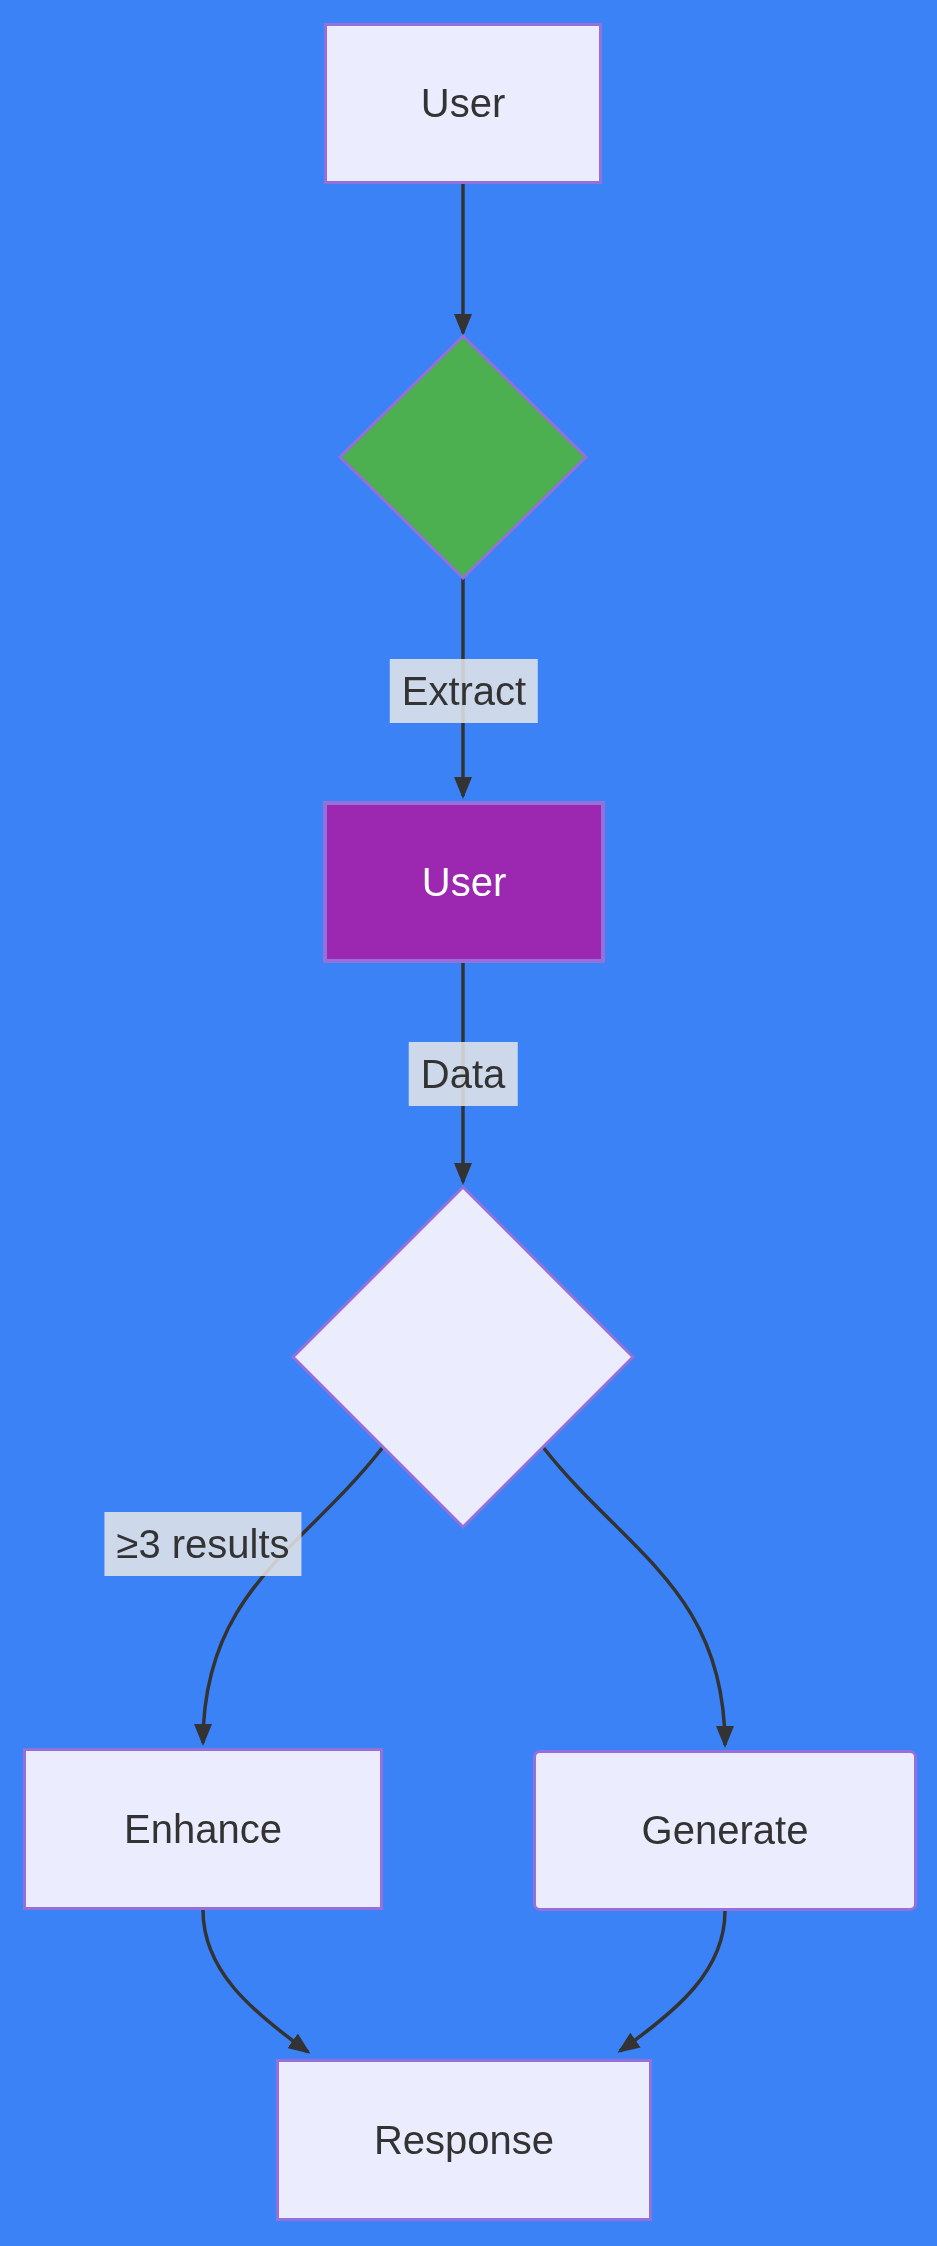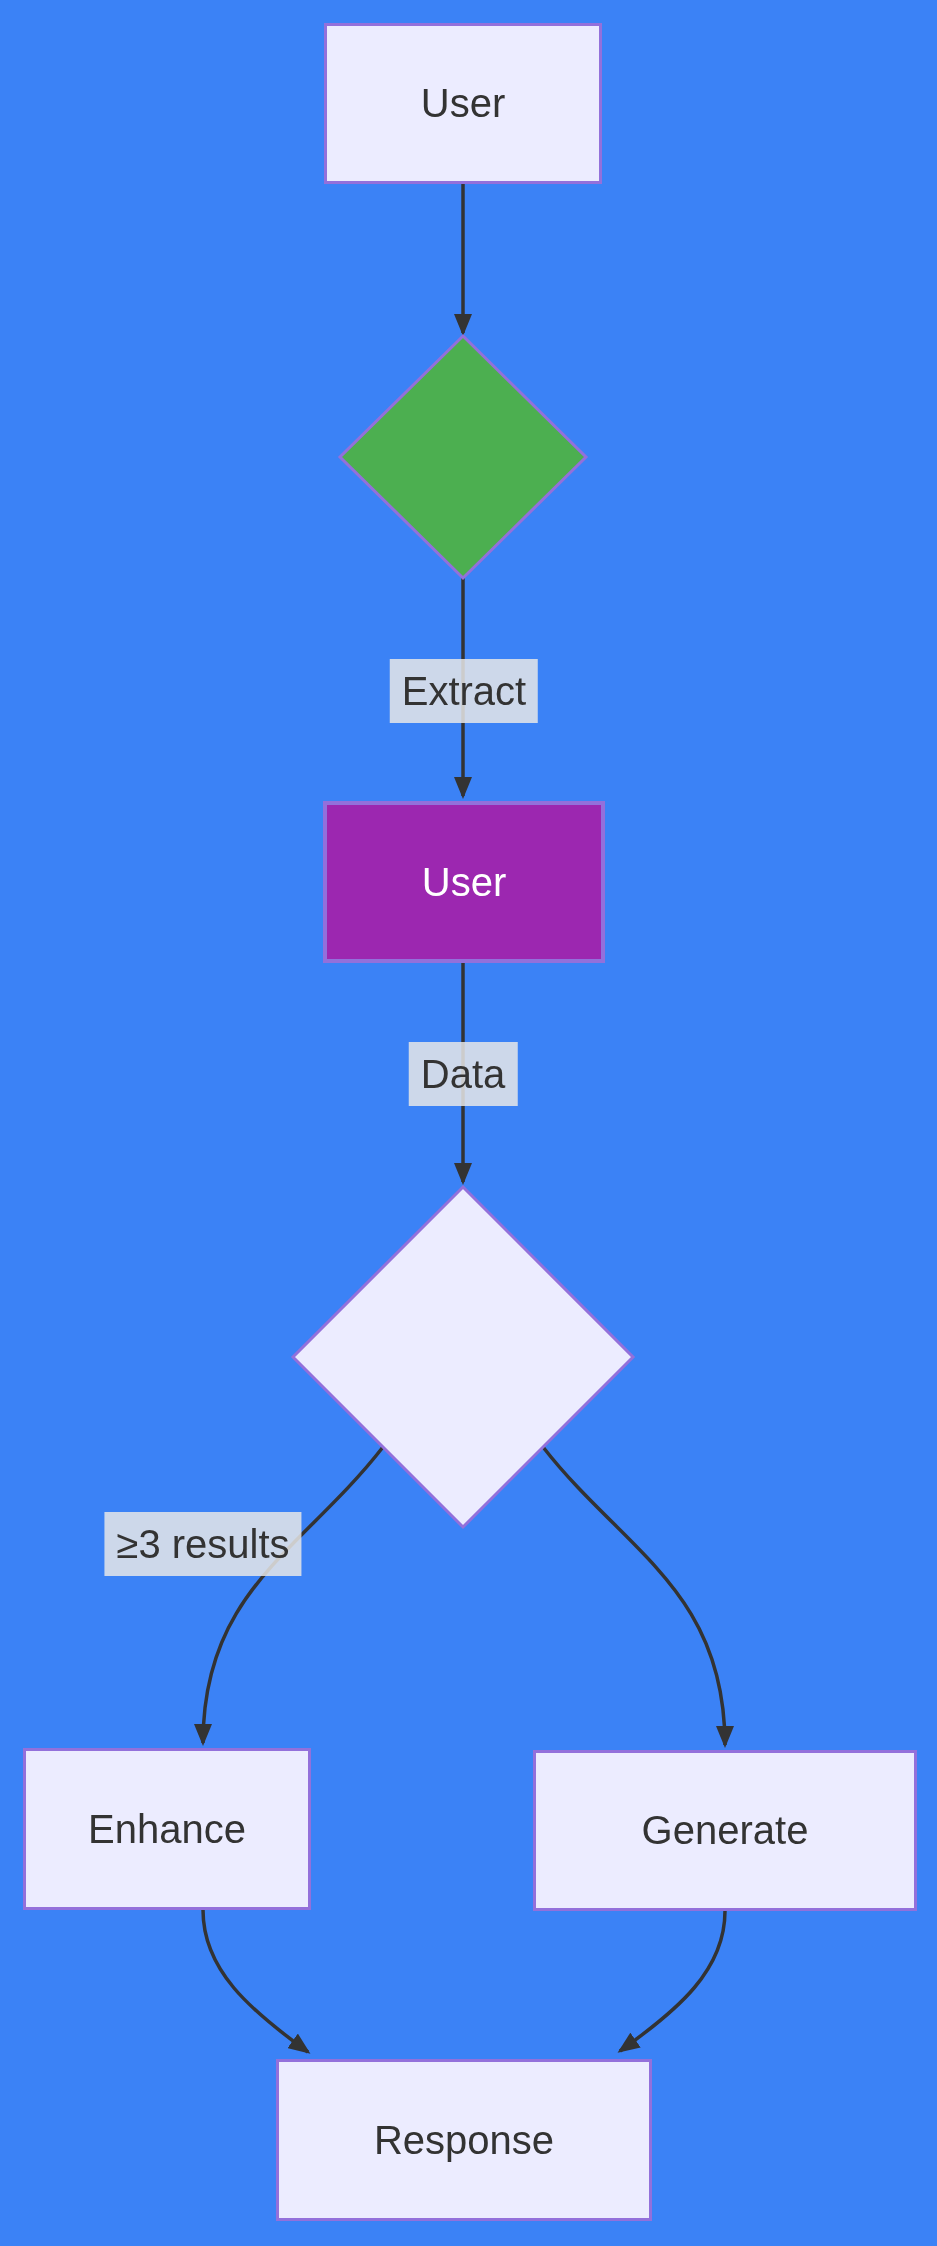--- a/index.html
+++ b/index.html
@@ -62,22 +62,22 @@
     background: rgba(232, 232, 232, 0.85);
     color: #333333;
     font-size: 40px;
     line-height: 1.5;
     padding: 2px 12px;
     white-space: nowrap;
   }
   
   .n-user     { left: 324px; top: 23px;   width: 278px; height: 161px; }
   .n-qloo     { left: 323px; top: 801px;  width: 282px; height: 162px; }
-  .n-enhance  { left: 23px;  top: 1748px; width: 288px; height: 162px; }
-  .n-generate { left: 533px; top: 1750px; width: 384px; height: 161px; }
+  .n-enhance  { left: 23px;  top: 1748px; width: 360px; height: 162px; }
+  .n-generate { left: 533px; top: 1750px; width: 384px; height: 161px; border-radius: 7px; }
   .n-response { left: 276px; top: 2059px; width: 376px; height: 162px; }
   .n-llm-text      { left: 363px; top: 417px;  width: 200px; height: 80px; }
   .n-decision-text { left: 313px; top: 1317px; width: 300px; height: 80px; }
   .l-extract { left: 464px; top: 691px; }
   .l-data    { left: 463px; top: 1074px; }
   .l-ge3     { left: 203px; top: 1544px; }
   .l-lt3     { left: 723px; top: 1637px; }
 </style>
 </head>
 <body>

